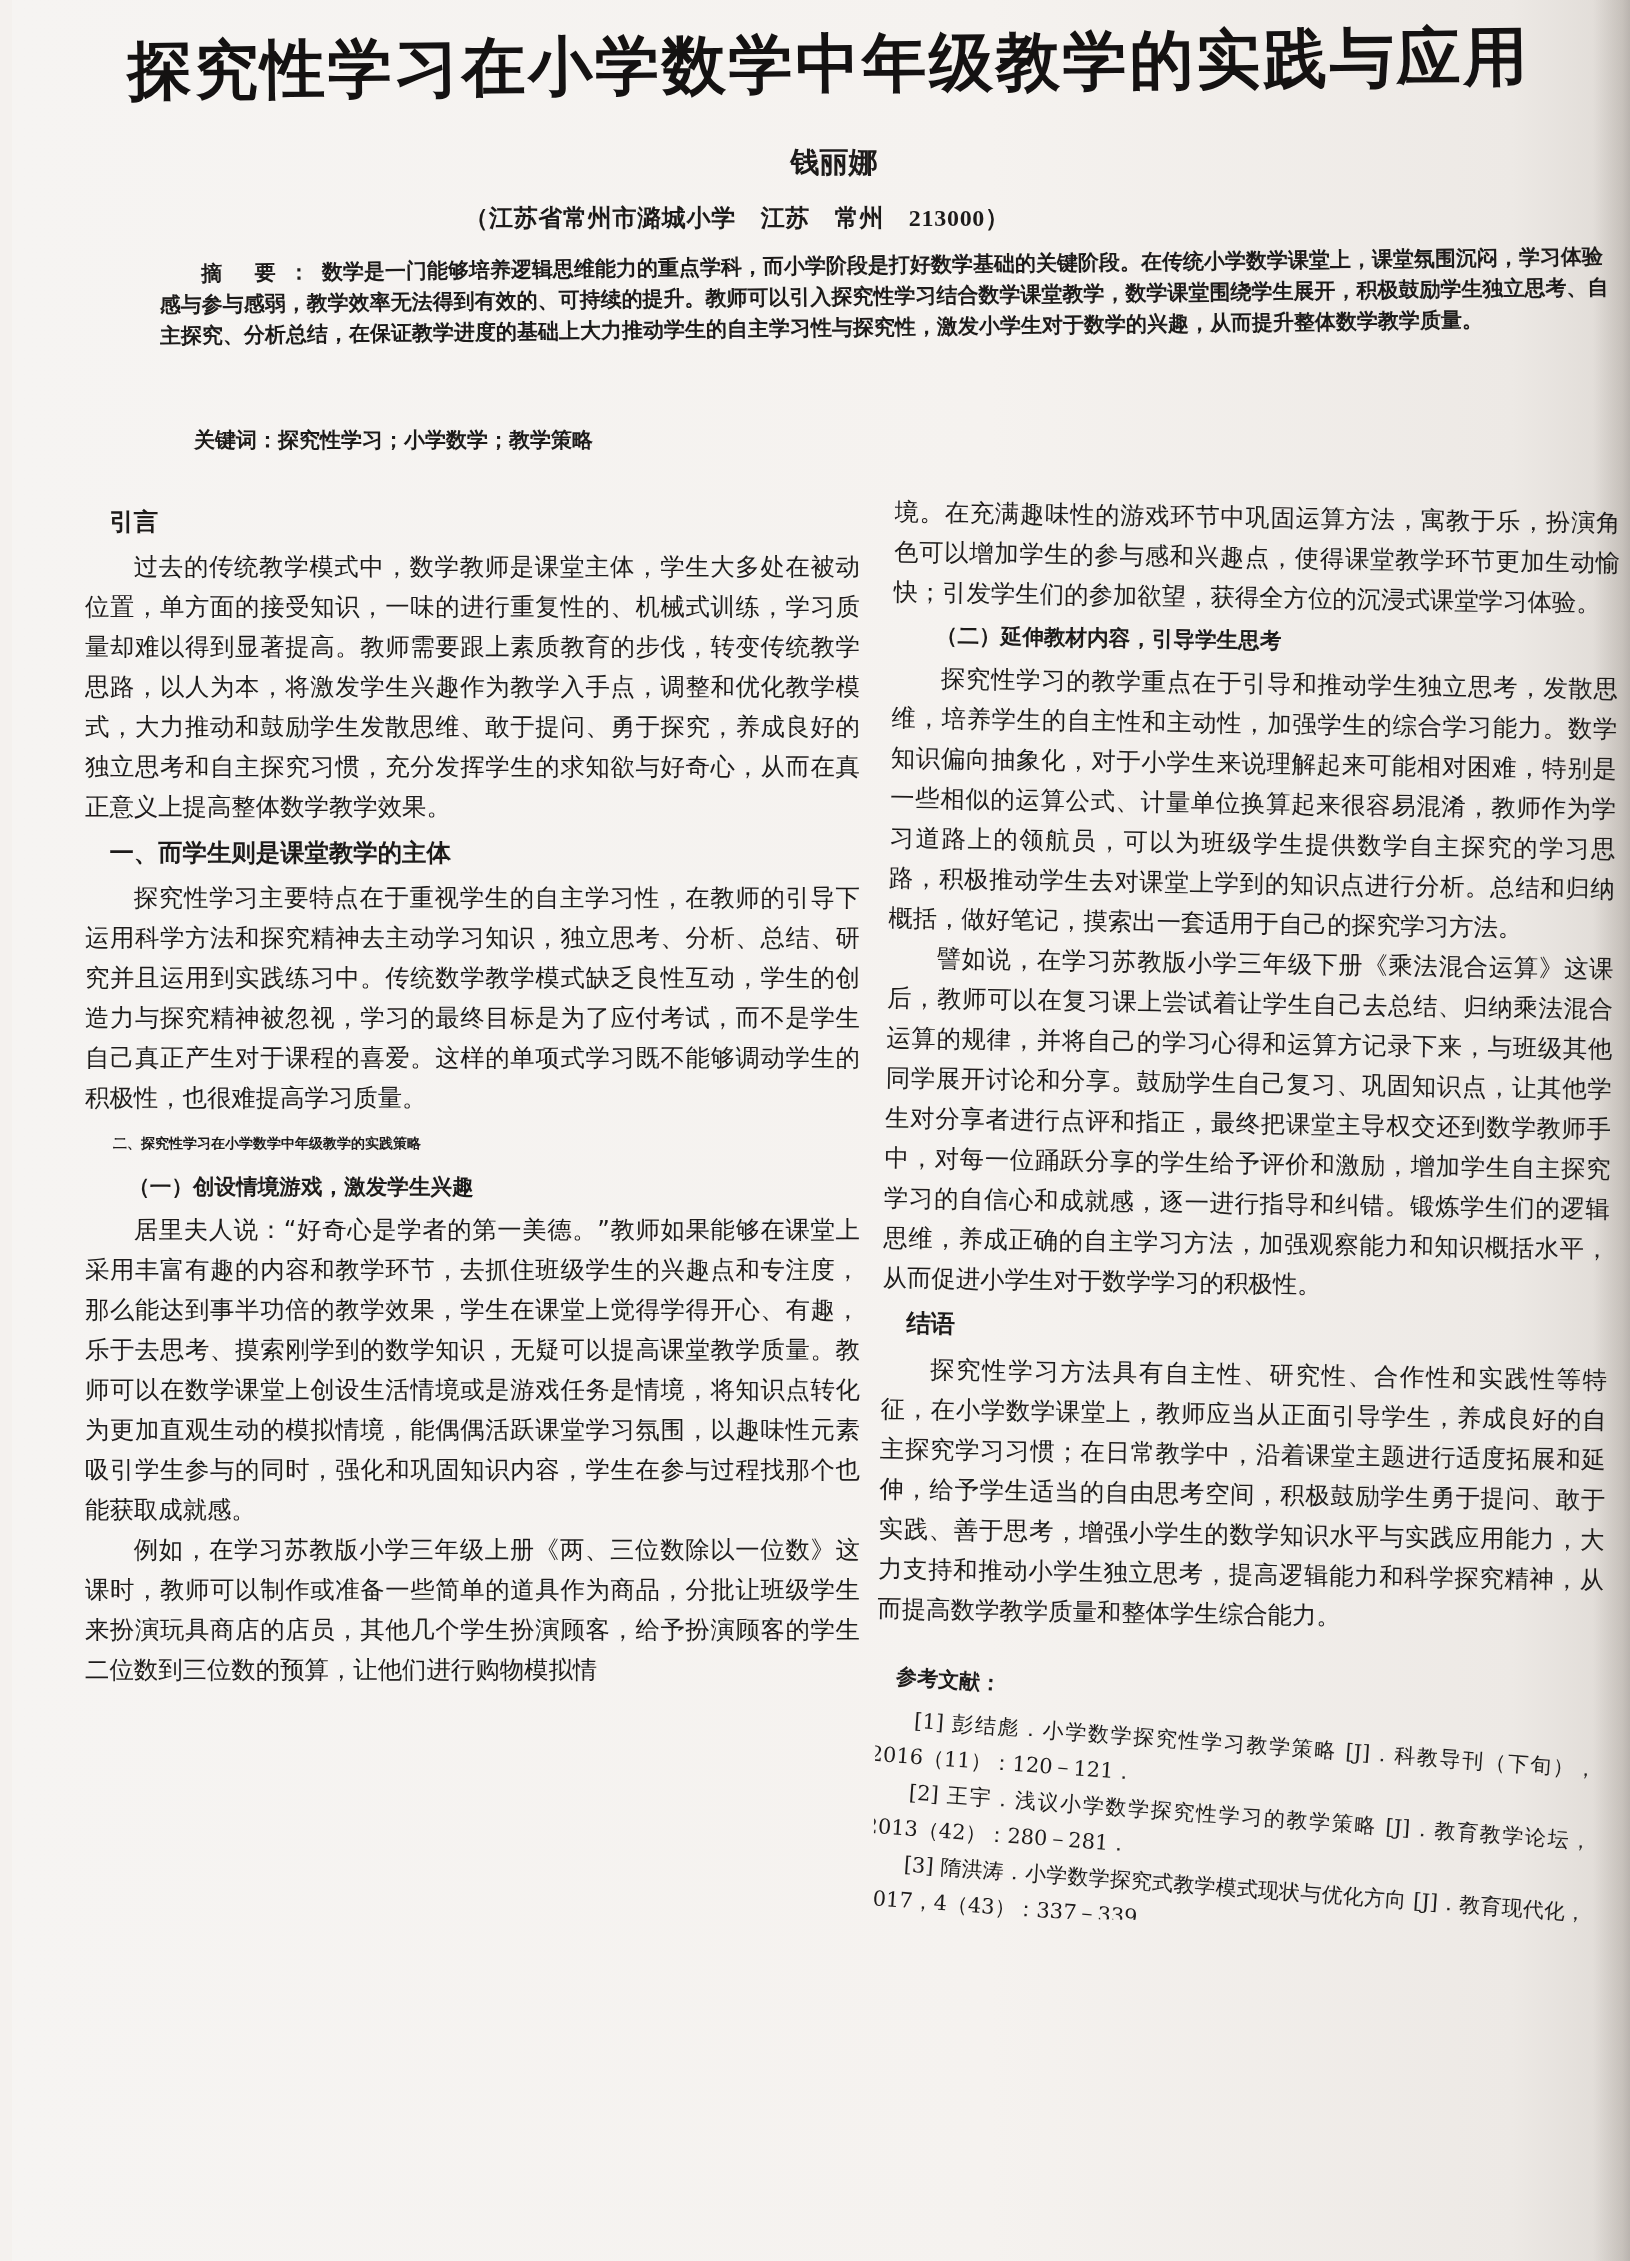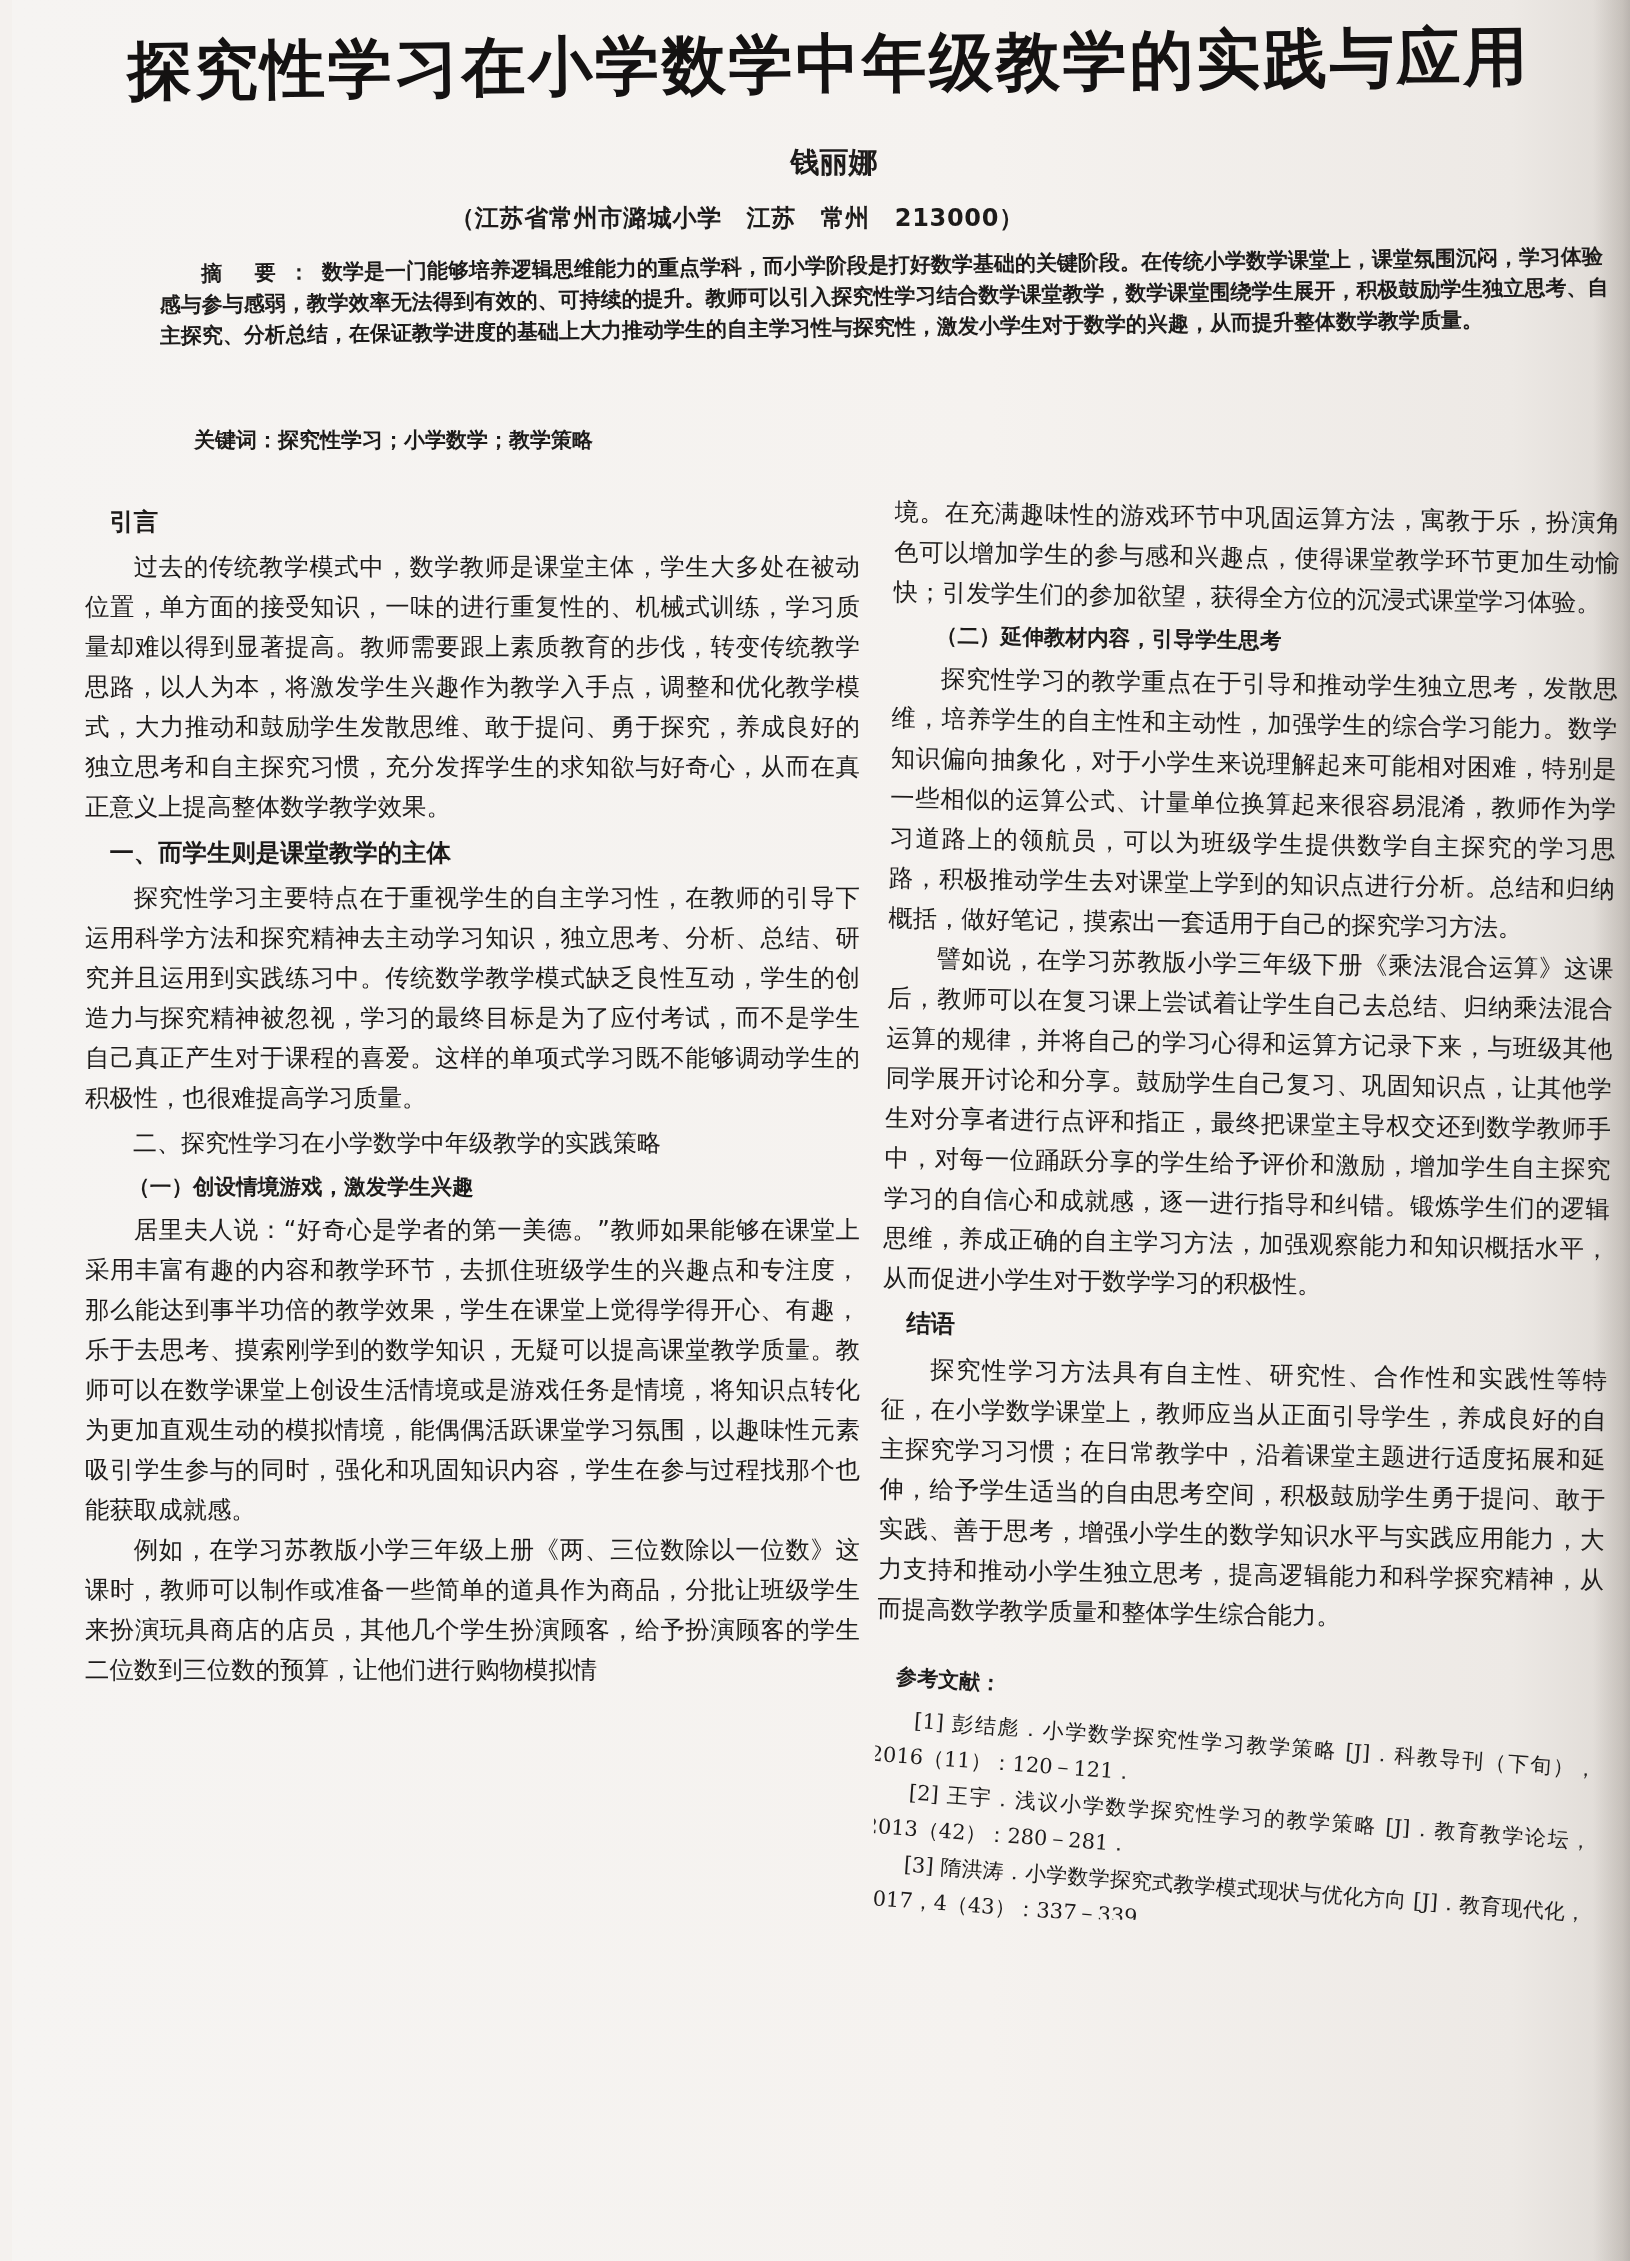--- a/index.html
+++ b/index.html
@@ -44,20 +44,21 @@
       font-weight: bold;
       margin-left: 7px;
     }
     .affiliation {
       position: absolute;
       left: 0; width: 1450px; top: 202px;
       text-align: center;
       font-size: 24px;
       font-weight: bold;
       letter-spacing: 0.7px;
+      font-family: Liberation Serif, serif;
     }
     .abstract {
       position: absolute;
       left: 147px; top: 258px;
       width: 1452px;
       font-family: "DejaVu Serif", "Liberation Serif", serif;
       font-size: 21px;
       line-height: 31px;
       font-weight: bold;
       text-indent: 42px;
@@ -89,22 +90,22 @@
       margin: 5.6px 0 5.6px 0;
     }
     .column .subheading {
       font-family: "DejaVu Serif", "Liberation Serif", serif;
       font-weight: bold;
       font-size: 21.6px;
       text-indent: 2em;
       margin: 2.8px 0 2.8px 0;
     }
     .column .small-heading {
-      font-weight: normal;
-      font-size: 24px;
+      font-weight: bold;
+      font-size: 14px;
       text-indent: 2em;
       margin: 4.2px 0;
     }
     .refs { margin-top: 28px; font-family: "DejaVu Serif", "Liberation Serif", serif; font-size: 21px; line-height: 36px; transform: rotate(3.2deg); transform-origin: left top; }
     .refs .refs-title { font-weight: bold; text-indent: 1em; margin-bottom: 7px; }
     .refs .ref { text-indent: 2em; }
     .clip-right { overflow: hidden; white-space: normal; }
   </style>
 </head>
 <body>

